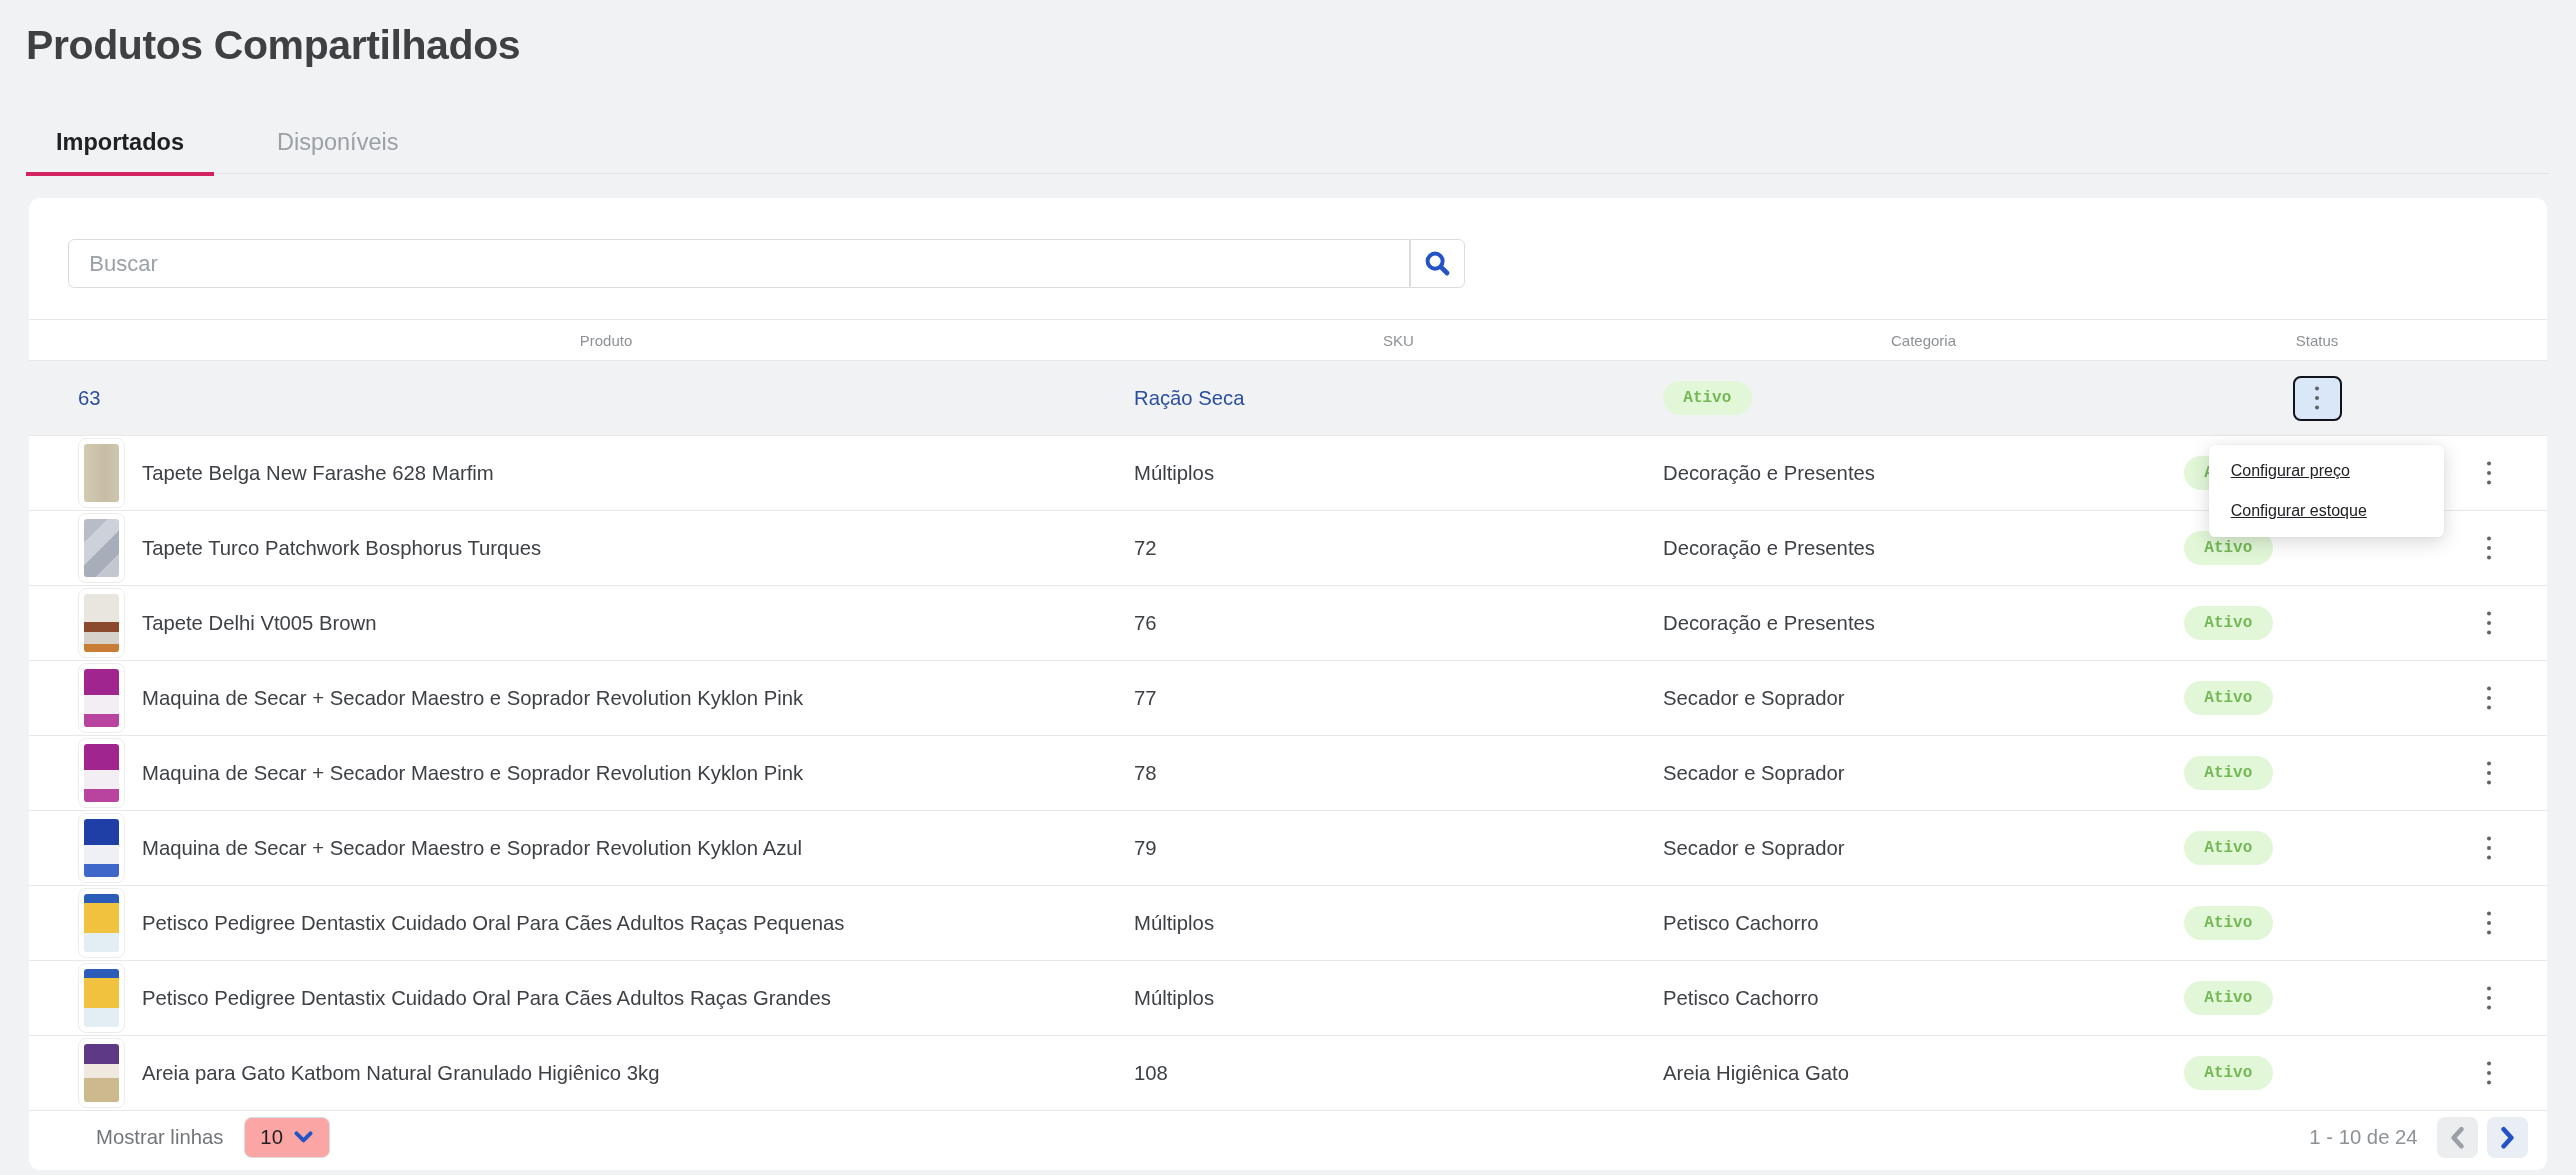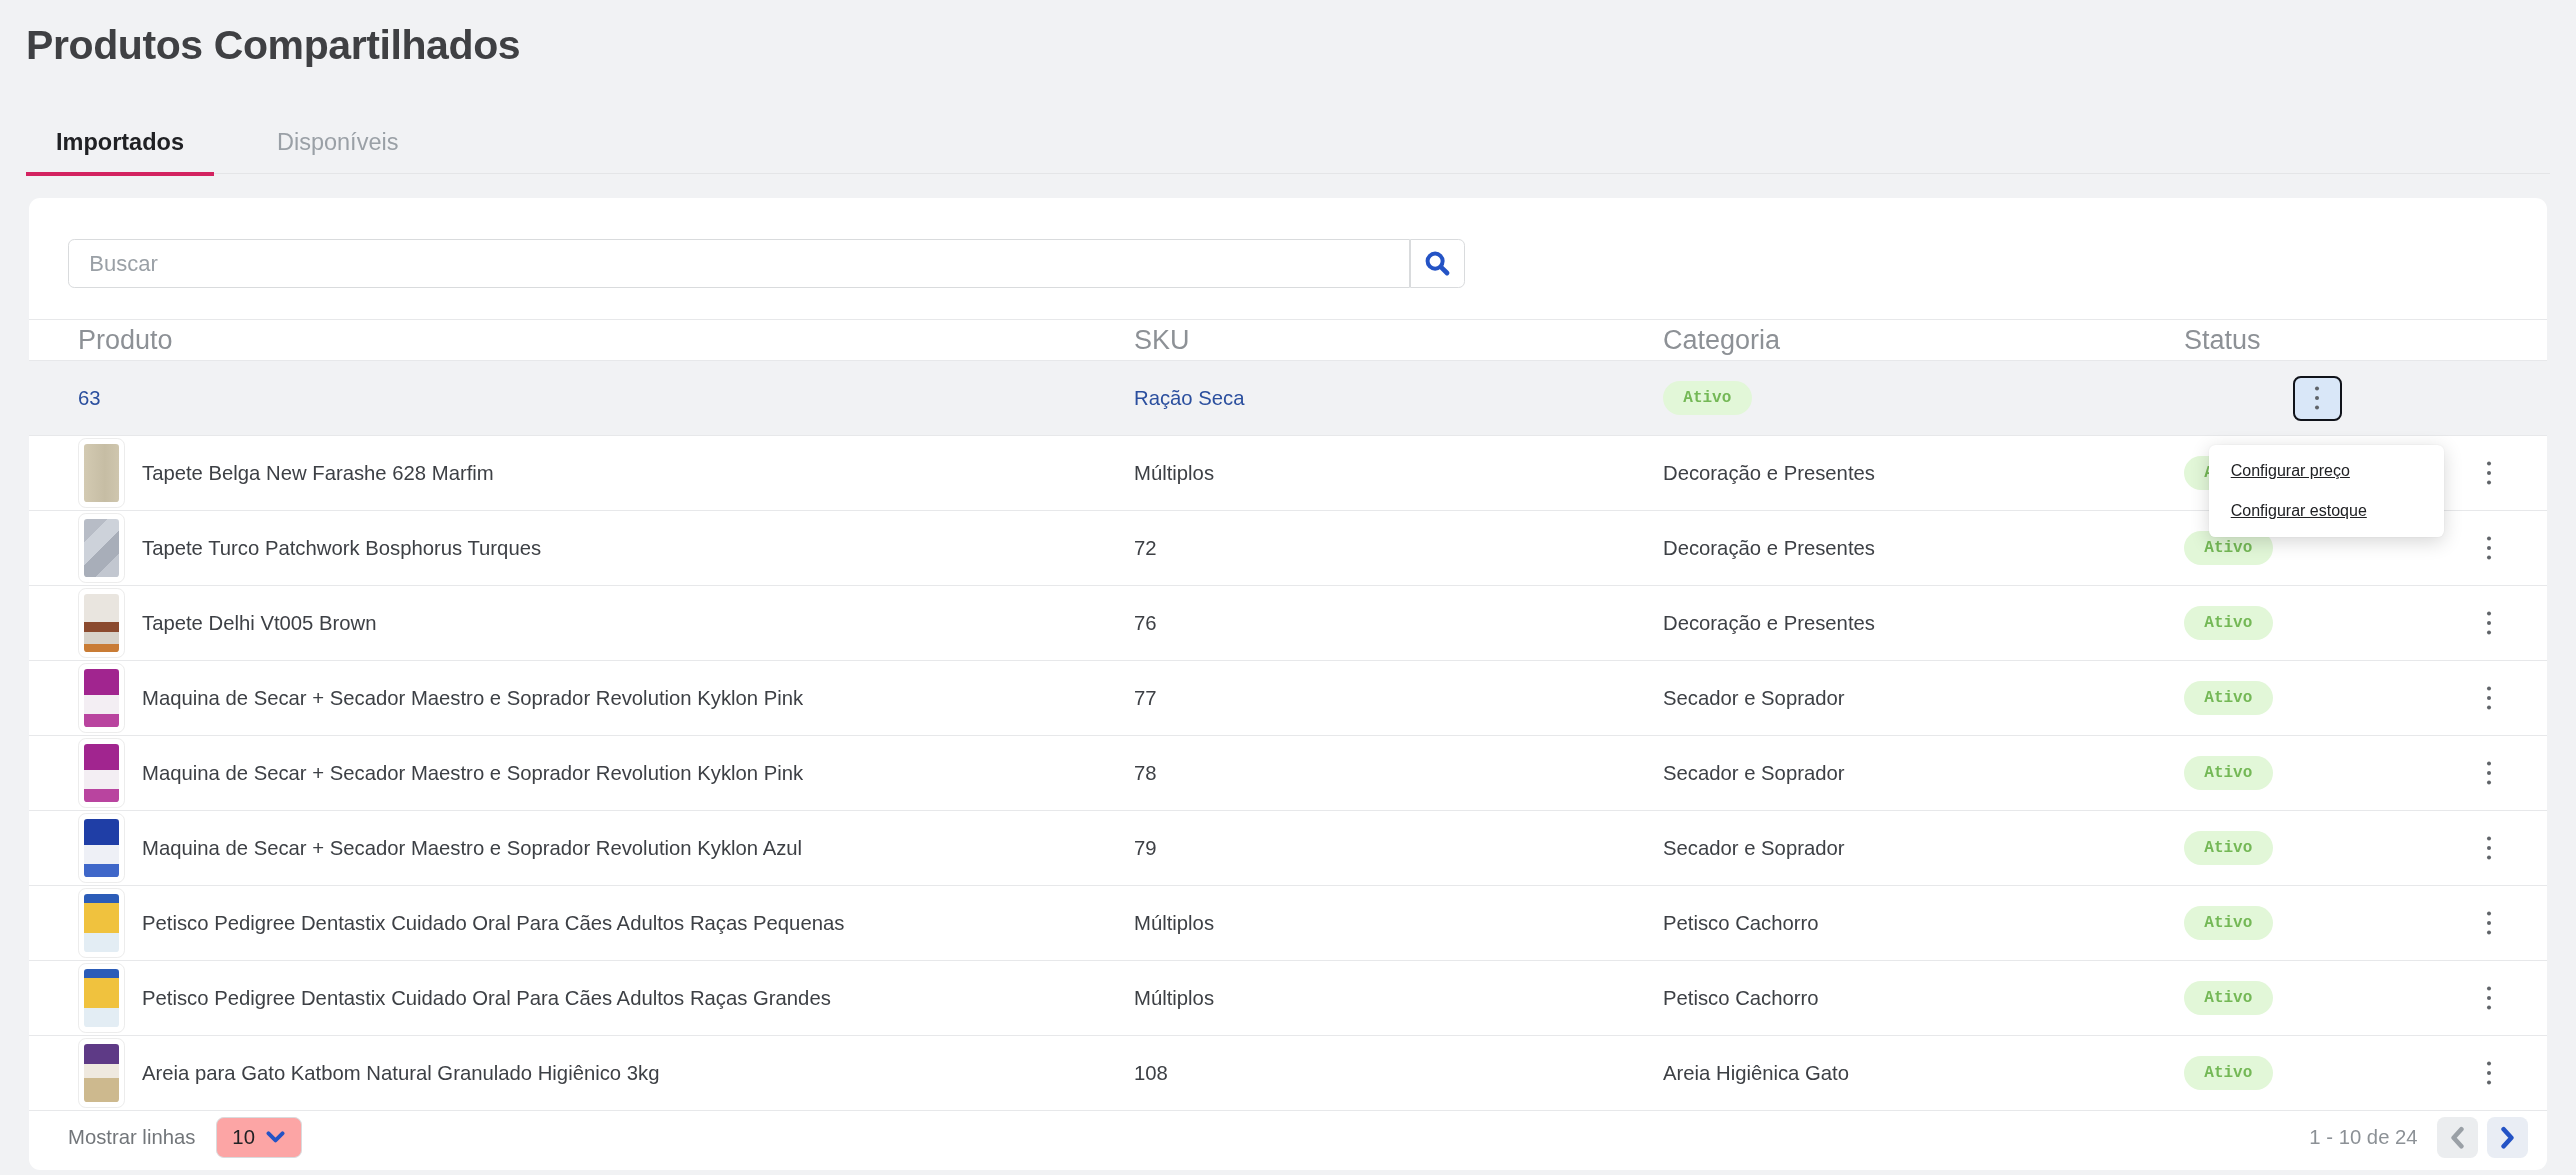--- a/index.html
+++ b/index.html
@@ -78,21 +78,21 @@
 
   
   .table{margin-top:31px;border-top:1.6px solid var(--divider);}
   .thead,.row{
     display:grid;
     grid-template-columns:1056px 529px 521px 266px 1fr;
     align-items:center;
     padding:0 19px 0 49px;
   }
   .thead{height:41px;border-bottom:1.6px solid var(--divider);}
-  .th{font-size:27px;color:var(--text-gray);}
+  .th{font-size:15px;color:var(--text-gray);text-align:center;}
   .row{height:75px;border-bottom:0.8px solid var(--divider);}
   .row.selected{background:var(--row-selected-bg);}
   .name-cell{display:flex;align-items:center;gap:17px;min-width:0;}
   .thumb{
     width:47px;height:70px;flex:0 0 47px;
     background:#fff;border:1.6px solid #ececec;border-radius:7.8px;
     position:relative;
   }
   .thumb::after{content:"";position:absolute;inset:4.7px;border-radius:3.1px;background:#ddd;}
   .t1::after{background:linear-gradient(180deg,#dfeef2 0%,#c9a24d 14%,#c99e56 52%,#1c4f52 72%,#143e41 100%);}
@@ -133,21 +133,21 @@
     display:block;width:100%;text-align:left;background:none;border:none;
     font-family:inherit;font-size:16px;color:#202124;
     padding:11px 22px;cursor:pointer;white-space:nowrap;text-decoration:underline;
   }
 
   
   .tfoot{
     position:absolute;left:0;right:0;bottom:0;height:66px;
     display:flex;align-items:center;padding:0 19px 0 39px;
   }
-  .rows-label{font-size:20.3px;color:#72767a;margin-right:20.3px;}
+  .rows-label{font-size:20.3px;color:#72767a;margin-right:20.3px;margin-left:28px;}
   .rows-select{
     display:flex;align-items:center;gap:11px;
     border:1.6px solid var(--border-light);border-radius:7.8px;
     background:#fca5a5;height:41px;padding:0 15.7px;cursor:pointer;font-family:inherit;
   }
   .rows-select .val{font-size:20.3px;color:#202124;}
   .spacer{flex:1;}
   .range{font-size:20.3px;color:#8c9196;margin-right:19px;}
   .page-btn{
     width:41px;height:41px;border:none;border-radius:7.8px;

